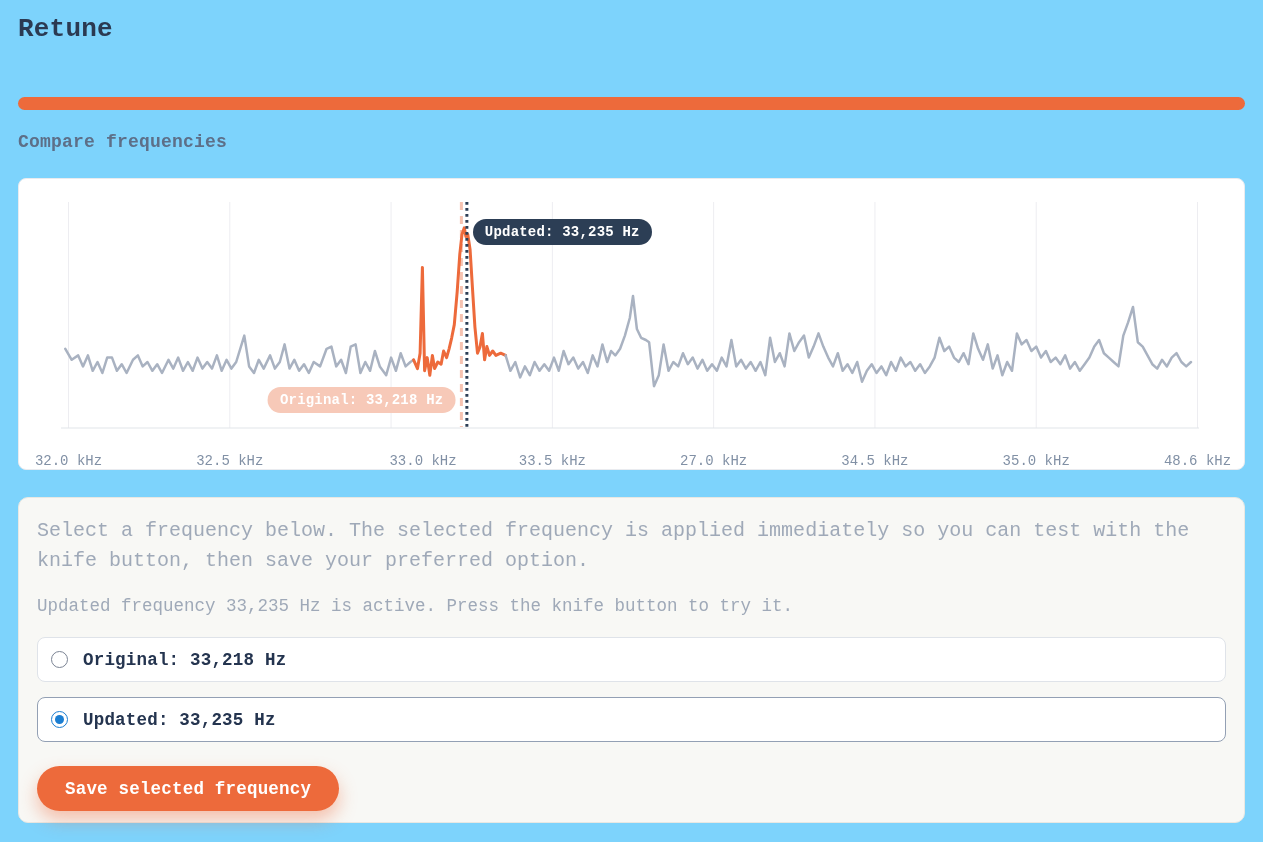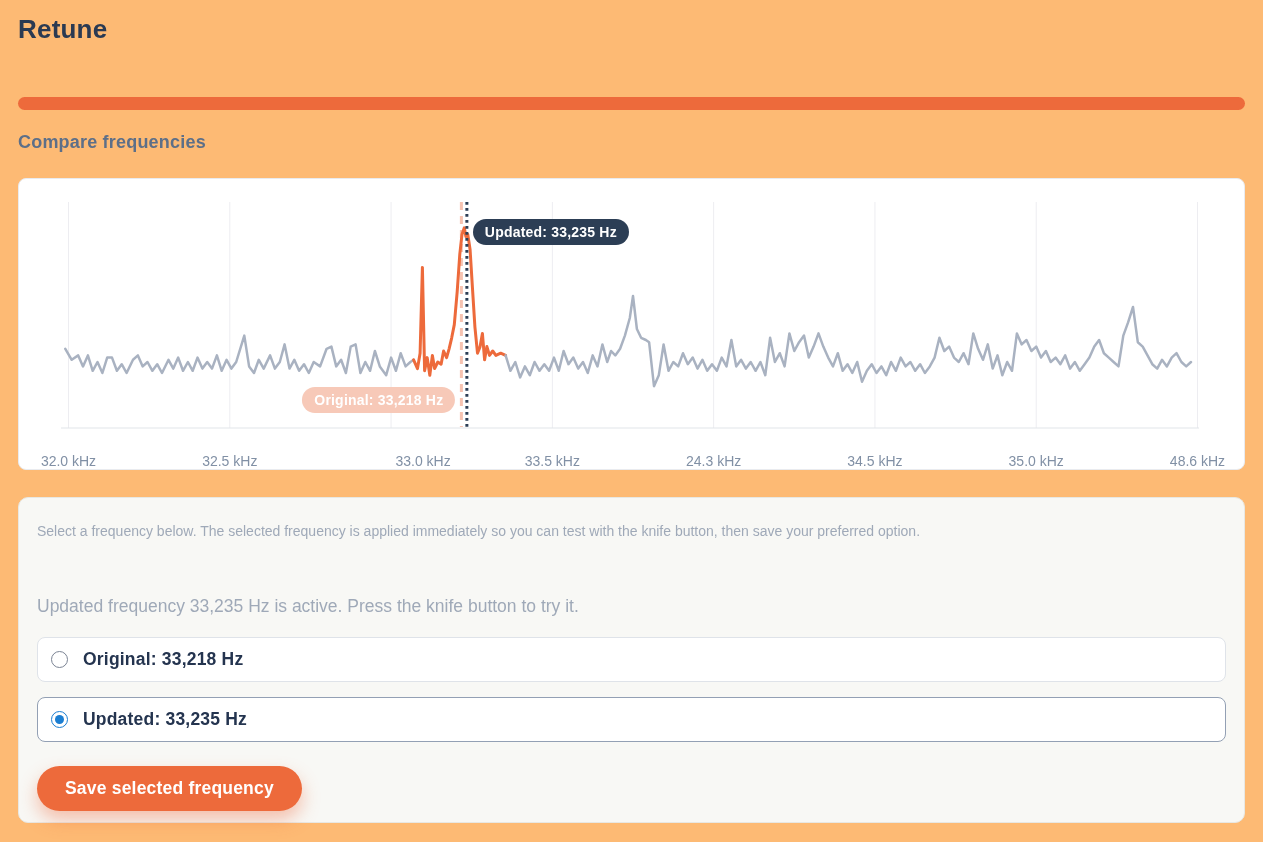--- a/index.html
+++ b/index.html
@@ -1,30 +1,30 @@
 <!DOCTYPE html>
 <html><head>
 <meta charset="utf-8">
 <style>
   * { margin:0; padding:0; box-sizing:border-box; }
   html,body { background:#ffffff; }
   body { font-family:"Liberation Sans","DejaVu Sans",sans-serif; }
-  .page { position:relative; width:1263px; height:842px; background:#fdba74; overflow:hidden; }
+  .page { position:relative; width:1263px; height:842px; background:#7dd3fc; overflow:hidden;font-family:Liberation Mono, monospace; }
 
   .page-title { position:absolute; left:18px; top:14px; font-size:26px; font-weight:bold; color:#2b3a52; letter-spacing:0.2px; }
   .progress-bar { position:absolute; left:18px; top:97px; width:1227px; height:13px; border-radius:7px; background:#ed6a3b; }
   .section-heading { position:absolute; left:18px; top:132px; font-size:18px; font-weight:bold; color:#5d6f88; letter-spacing:0.2px; }
 
   .chart-card { position:absolute; left:18px; top:178px; width:1227px; height:292px; background:#fff; border:1px solid #e9ebef; border-radius:8px; }
   .chart-card svg { position:absolute; left:0; top:0; }
   .x-tick { position:absolute; top:274px; transform:translateX(-50%); font-size:14px; color:#8190a5; white-space:nowrap; }
   .chart-badge { position:absolute; height:26px; line-height:26px; padding:0 12px; border-radius:13px; color:#ffffff; font-weight:bold; font-size:14px; white-space:nowrap; letter-spacing:0.2px; }
 
   .panel { position:absolute; left:18px; top:497px; width:1227px; height:326px; background:#f8f8f5; border:1px solid #e8e8e3; border-radius:10px; }
-  .instructions { position:absolute; left:18px; top:18px; width:1163px; font-size:14px; line-height:30px; color:#9fa9b8; }
+  .instructions { position:absolute; left:18px; top:18px; width:1163px; font-size:20px; line-height:30px; color:#9fa9b8; }
   .status { position:absolute; left:18px; top:93px; width:1163px; font-size:17.5px; line-height:30px; color:#9fa9b8; }
 
   .option-card { position:absolute; left:18px; width:1189px; height:45px; background:#ffffff; border:1px solid #dfe3e9; border-radius:8px; display:flex; align-items:center; padding-left:13px; cursor:pointer; }
   .option-card.opt0 { top:139px; }
   .option-card.opt1 { top:199px; }
   .option-card.selected { border-color:#93a0b4; }
   .radio { width:17px; height:17px; border-radius:50%; border:1.5px solid #7b8494; background:#fff; display:flex; align-items:center; justify-content:center; flex:0 0 auto; }
   .option-card.selected .radio { border-color:#1b7ed2; }
   .radio .dot { width:9px; height:9px; border-radius:50%; background:#1b7ed2; display:none; }
   .option-card.selected .radio .dot { display:block; }
@@ -57,21 +57,21 @@
         <line x1="442.39026000000115" x2="442.39026000000115" y1="23" y2="248" stroke="#f6c3b1" stroke-width="3" stroke-dasharray="8 6"></line>
         <polyline points="46.3,169.8 52.7,180.8 59.2,176.4 64.0,187.4 68.9,176.4 73.7,191.8 78.5,183.0 83.4,194.0 88.2,178.6 93.0,178.6 97.9,191.8 102.7,185.2 107.6,194.0 114.0,180.8 118.9,176.4 123.7,187.4 128.5,183.0 133.4,191.8 138.2,185.2 143.0,194.0 149.5,180.8 154.3,189.6 159.2,178.6 164.0,191.8 168.9,183.0 173.7,191.8 178.5,178.6 183.4,189.6 188.2,183.0 193.0,189.6 197.9,176.4 202.7,191.8 207.6,180.8 212.4,189.6 217.2,183.0 225.3,156.6 230.1,187.4 235.0,194.0 239.8,180.8 244.7,189.6 251.1,176.4 255.9,189.6 260.8,183.0 265.6,165.4 270.5,189.6 275.3,180.8 280.1,191.8 285.0,185.2 289.8,194.0 294.7,183.0 301.1,187.4 307.6,169.8 312.4,167.6 317.2,187.4 322.1,180.8 326.9,194.0 331.7,167.6 336.6,165.4 341.4,194.0 346.3,183.0 351.1,191.8 355.9,172.0 360.8,187.4 367.2,196.2 372.1,178.6 376.9,191.8 381.7,174.2 386.6,187.4 391.4,183.0 394.6,180.8" fill="none" stroke="#a9b2c1" stroke-width="2.5" stroke-linejoin="round" stroke-linecap="round"></polyline>
         <polyline points="394.6,180.8 398.5,189.6 401.1,174.2 403.4,88.4 405.6,191.8 408.2,178.6 410.8,196.2 413.4,176.4 415.6,189.6 418.8,183.0 422.1,185.2 424.6,172.0 427.6,178.6 430.1,169.8 432.7,158.8 435.3,145.6 438.2,112.6 440.8,75.2 443.0,55.4 445.3,48.8 446.9,57.6 448.8,55.4 451.1,70.8 453.4,108.2 455.9,147.8 458.5,174.2 461.1,167.6 463.4,154.4 465.6,180.8 467.9,167.6 470.5,176.4 473.7,172.0 476.9,176.4 481.7,174.2 486.6,176.4" fill="none" stroke="#ed6a3b" stroke-width="3" stroke-linejoin="round" stroke-linecap="round"></polyline>
         <polyline points="486.6,176.4 491.4,191.8 496.3,183.0 501.1,198.4 505.9,187.4 510.8,196.2 515.6,183.0 520.5,191.8 525.3,185.2 530.1,191.8 535.0,178.6 539.8,191.8 544.6,172.0 549.5,185.2 554.3,178.6 559.2,189.6 564.0,183.0 568.8,194.0 573.7,176.4 578.5,187.4 583.4,165.4 588.2,183.0 592.1,172.0 596.3,176.4 601.1,169.8 605.9,156.6 610.8,139.0 614.0,117.0 617.9,150.0 622.1,158.8 626.9,161.0 630.1,163.2 635.0,207.2 639.8,196.2 644.6,165.4 649.5,191.8 654.3,183.0 659.2,187.4 664.0,174.2 668.8,185.2 673.7,178.6 678.5,189.6 683.4,180.8 688.2,191.8 693.0,185.2 697.9,191.8 702.7,178.6 707.5,187.4 712.4,161.0 717.2,187.4 722.1,180.8 726.9,189.6 731.7,183.0 736.6,191.8 741.4,183.0 746.3,196.2 751.1,158.8 755.9,183.0 760.8,174.2 765.6,187.4 770.4,154.4 775.3,172.0 780.1,163.2 785.0,156.6 789.8,178.6 794.6,167.6 799.5,154.4 804.3,167.6 809.2,178.6 814.0,187.4 818.8,174.2 823.7,191.8 828.5,185.2 833.3,194.0 838.2,183.0 843.0,202.8 847.9,191.8 852.7,185.2 857.5,194.0 862.4,187.4 867.2,196.2 872.1,183.0 876.9,191.8 881.7,178.6 886.6,187.4 891.4,183.0 896.2,191.8 901.1,185.2 905.9,194.0 910.8,187.4 915.6,178.6 920.4,158.8 925.3,172.0 930.1,167.6 935.0,178.6 939.8,183.0 944.6,174.2 949.5,185.2 954.3,154.4 959.1,169.8 964.0,180.8 968.8,165.4 973.7,189.6 978.5,176.4 983.3,196.2 988.2,183.0 993.0,191.8 997.9,154.4 1002.7,165.4 1007.5,161.0 1012.4,172.0 1017.2,167.6 1022.0,178.6 1026.9,172.0 1031.7,183.0 1036.6,178.6 1041.4,185.2 1046.2,176.4 1051.1,189.6 1055.9,183.0 1060.8,191.8 1065.6,185.2 1070.4,178.6 1075.3,167.6 1080.1,161.0 1084.9,174.2 1089.8,178.6 1094.6,183.0 1099.5,187.4 1104.3,156.6 1109.1,143.4 1114.0,128.0 1118.8,163.2 1123.7,167.6 1128.5,176.4 1133.3,185.2 1138.2,189.6 1143.0,180.8 1147.9,187.4 1152.7,178.6 1157.5,174.2 1162.4,183.0 1167.2,187.4 1172.0,183.0" fill="none" stroke="#a9b2c1" stroke-width="2.5" stroke-linejoin="round" stroke-linecap="round"></polyline>
         <line x1="447.8739499999998" x2="447.8739499999998" y1="23" y2="248" stroke="#2c3e55" stroke-width="3" stroke-dasharray="2.8 3.2"></line>
       </svg>
   <div class="x-tick" style="left: 49.5px;">32.0 kHz</div>
       <div class="x-tick" style="left: 210.785px;">32.5 kHz</div>
       <div class="x-tick" style="left: 372.07px; margin-left: 32px;">33.0 kHz</div>
       <div class="x-tick" style="left: 533.355px;">33.5 kHz</div>
-      <div class="x-tick" style="left: 694.64px;">24.3 kHz</div>
+      <div class="x-tick" style="left: 694.64px;">27.0 kHz</div>
       <div class="x-tick" style="left: 855.925px;">34.5 kHz</div>
       <div class="x-tick" style="left: 1017.21px;">35.0 kHz</div>
       <div class="x-tick" style="left: 1178.49px;">48.6 kHz</div>
       <div class="chart-badge" style="background: rgb(247, 201, 184); top: 208px; left: 436.39px; transform: translateX(-100%);">Original: 33,218 Hz</div>
       <div class="chart-badge" style="background: rgb(44, 62, 85); top: 40px; left: 453.874px;">Updated: 33,235 Hz</div>
     </div>
 
   <div class="panel">
     <p class="instructions">Select a frequency below. The selected frequency is applied immediately so you can test with the knife button, then save your preferred option.</p>
     <p class="status">Updated frequency 33,235 Hz is active. Press the knife button to try it.</p>

